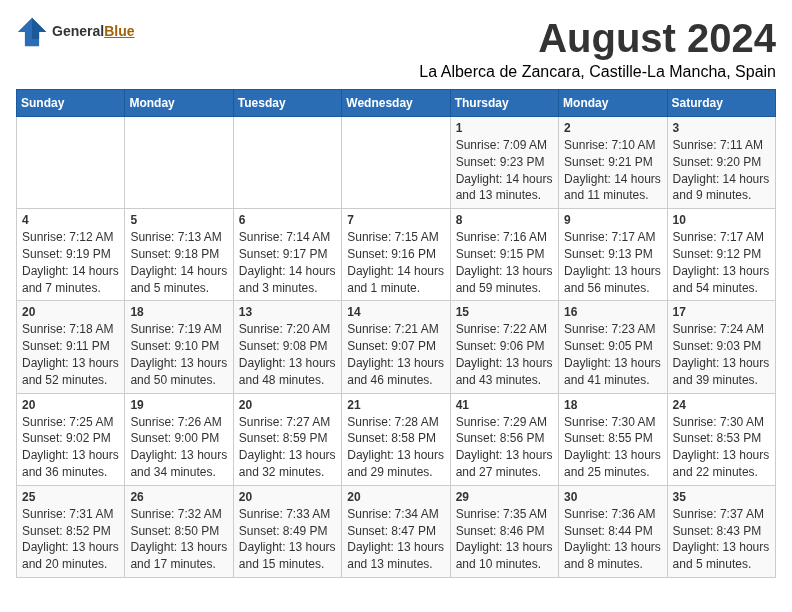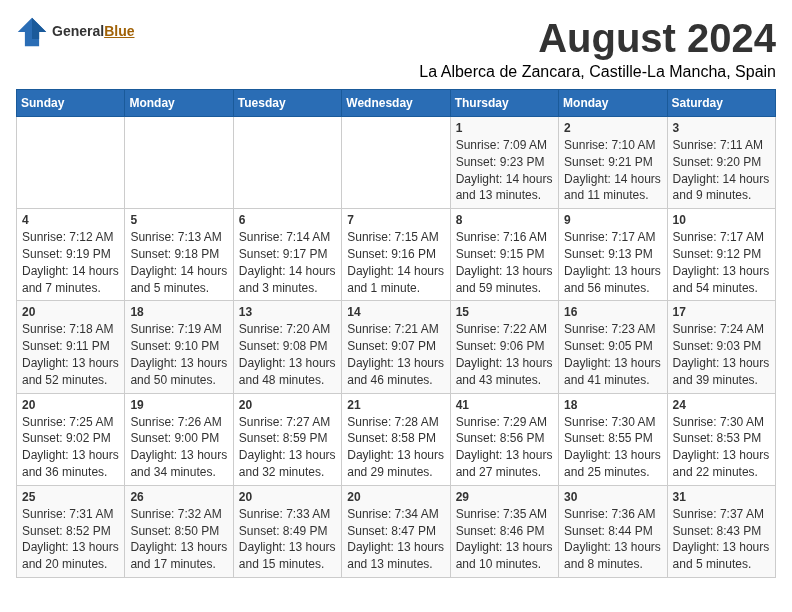--- a/index.html
+++ b/index.html
@@ -252,18 +252,18 @@
         </td>
         <td>
           <span class="day-number">29</span>
           <div class="day-info">Sunrise: 7:35 AM<br>Sunset: 8:46 PM<br>Daylight: 13 hours<br>and 10 minutes.</div>
         </td>
         <td>
           <span class="day-number">30</span>
           <div class="day-info">Sunrise: 7:36 AM<br>Sunset: 8:44 PM<br>Daylight: 13 hours<br>and 8 minutes.</div>
         </td>
         <td>
-          <span class="day-number">31</span>
+          <span class="day-number">35</span>
           <div class="day-info">Sunrise: 7:37 AM<br>Sunset: 8:43 PM<br>Daylight: 13 hours<br>and 5 minutes.</div>
         </td>
       </tr>
     </tbody>
 </table>
 
 </body></html>

